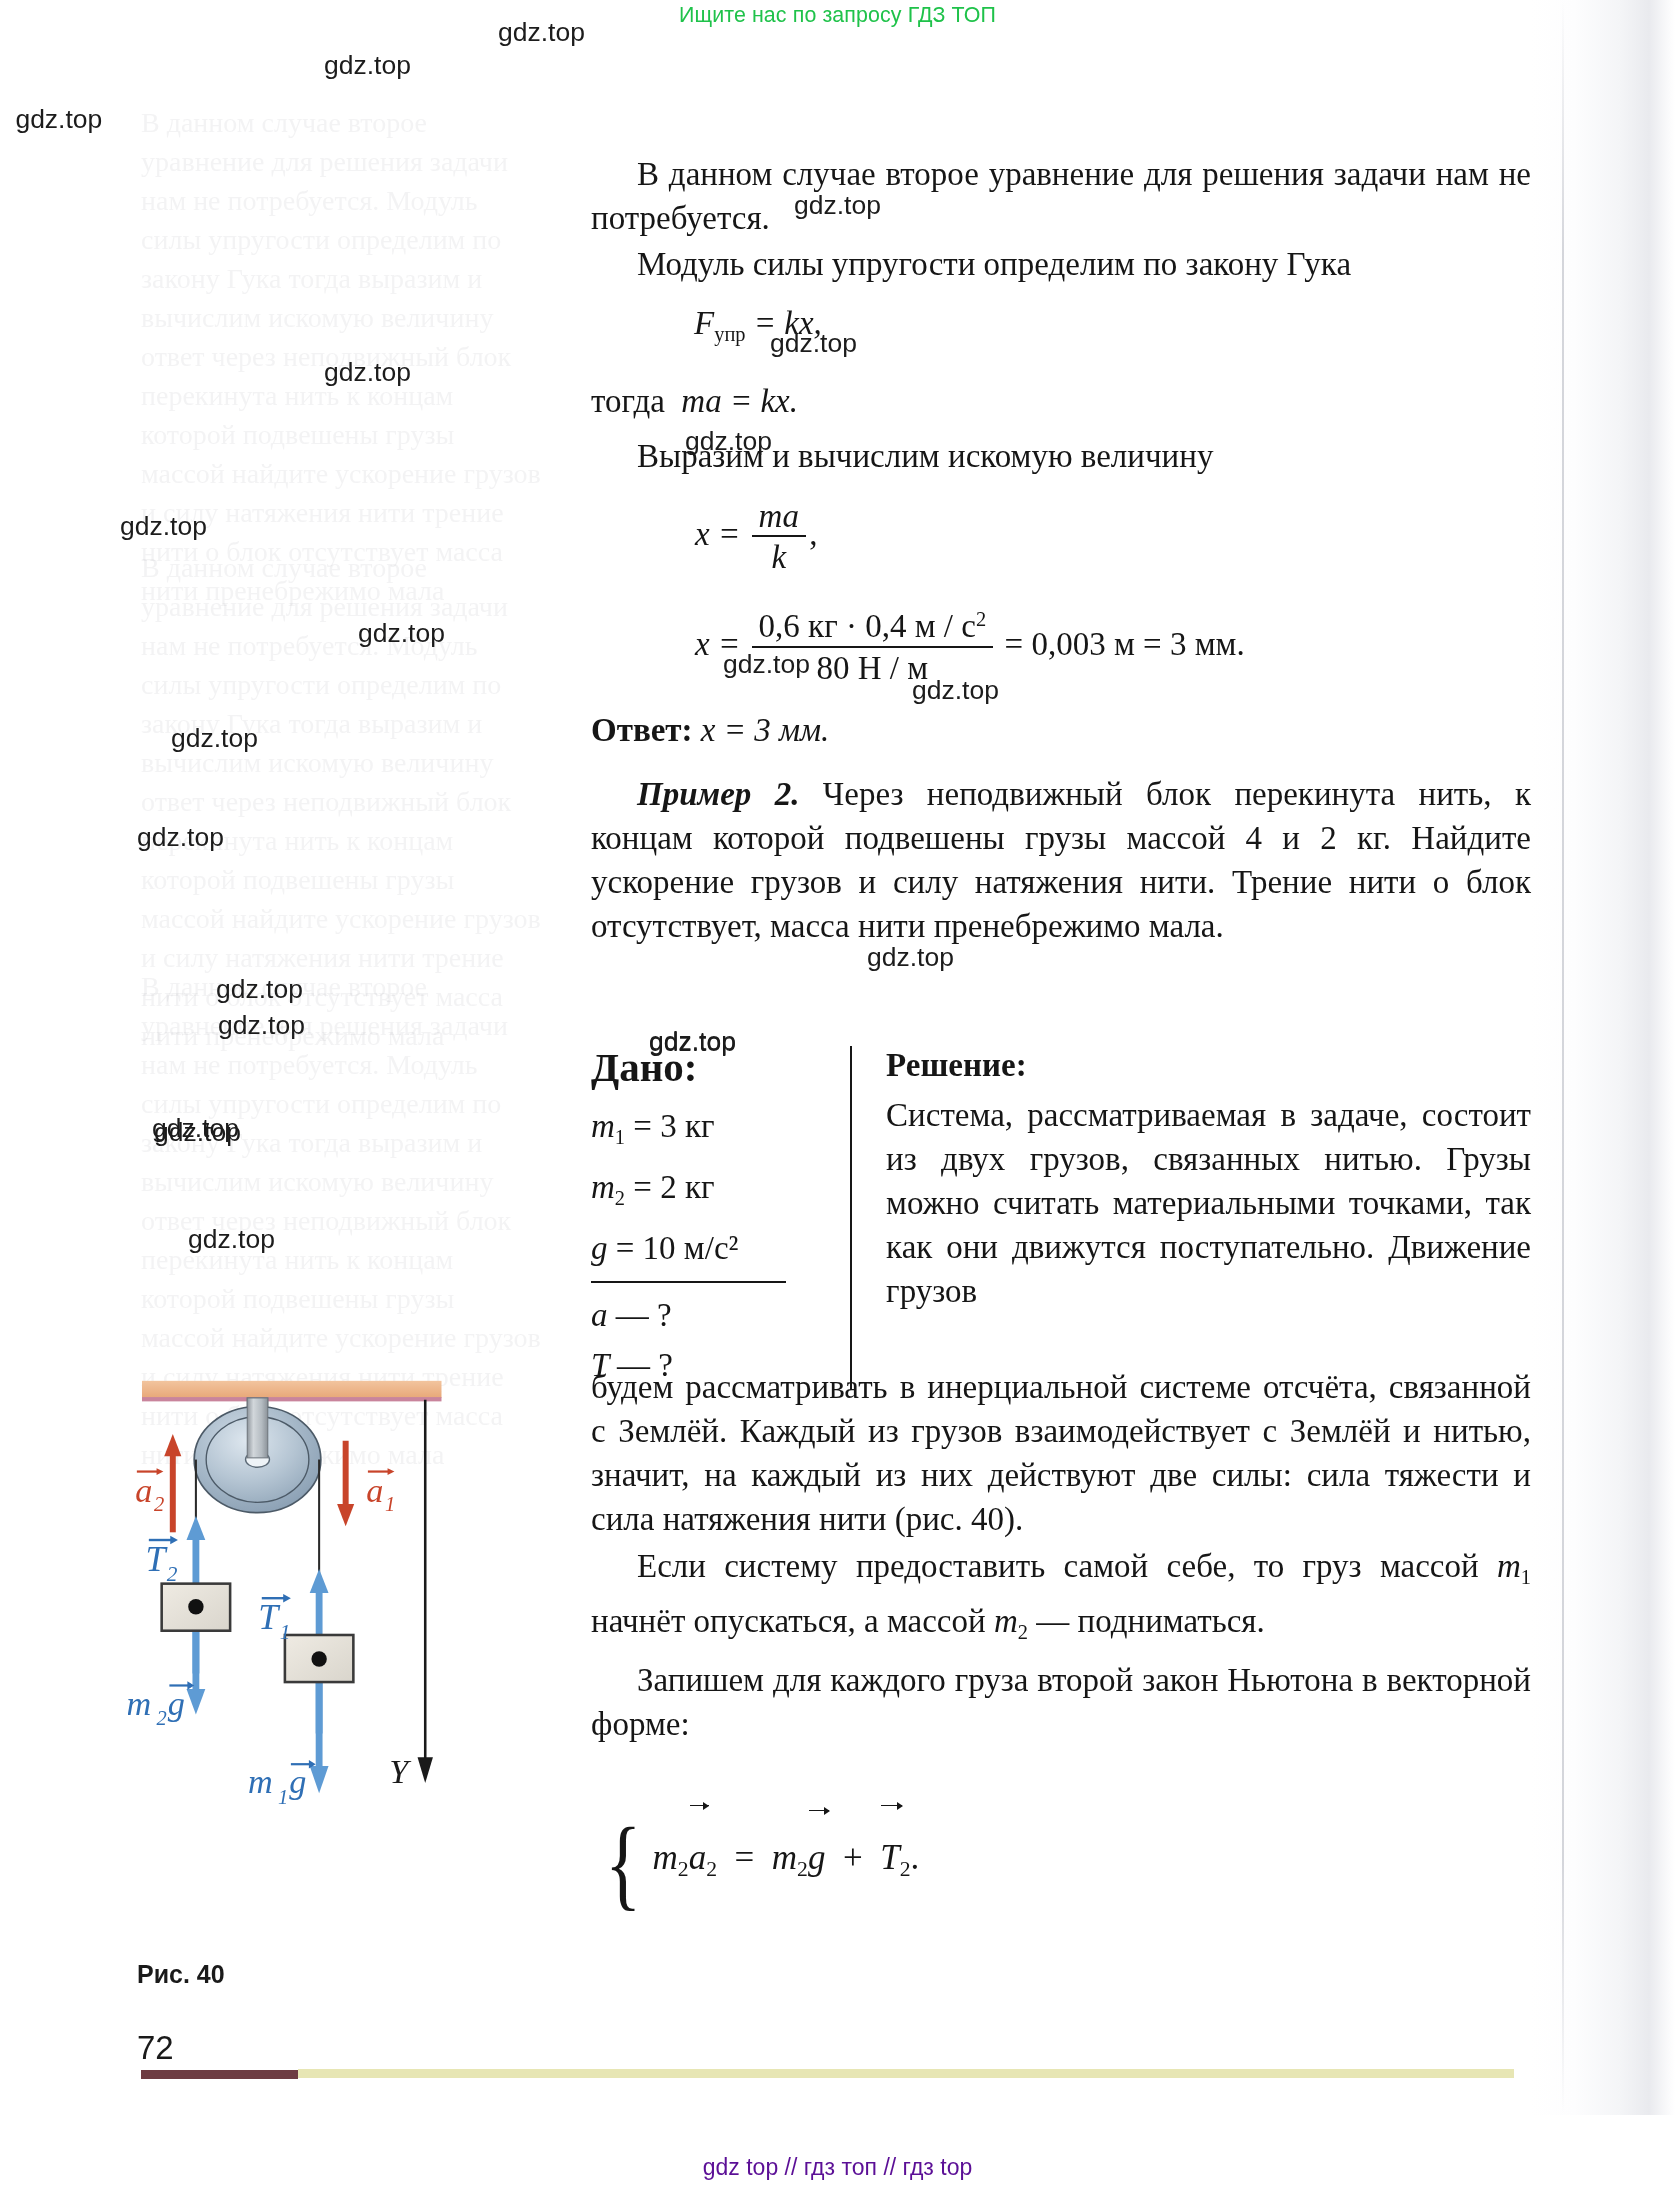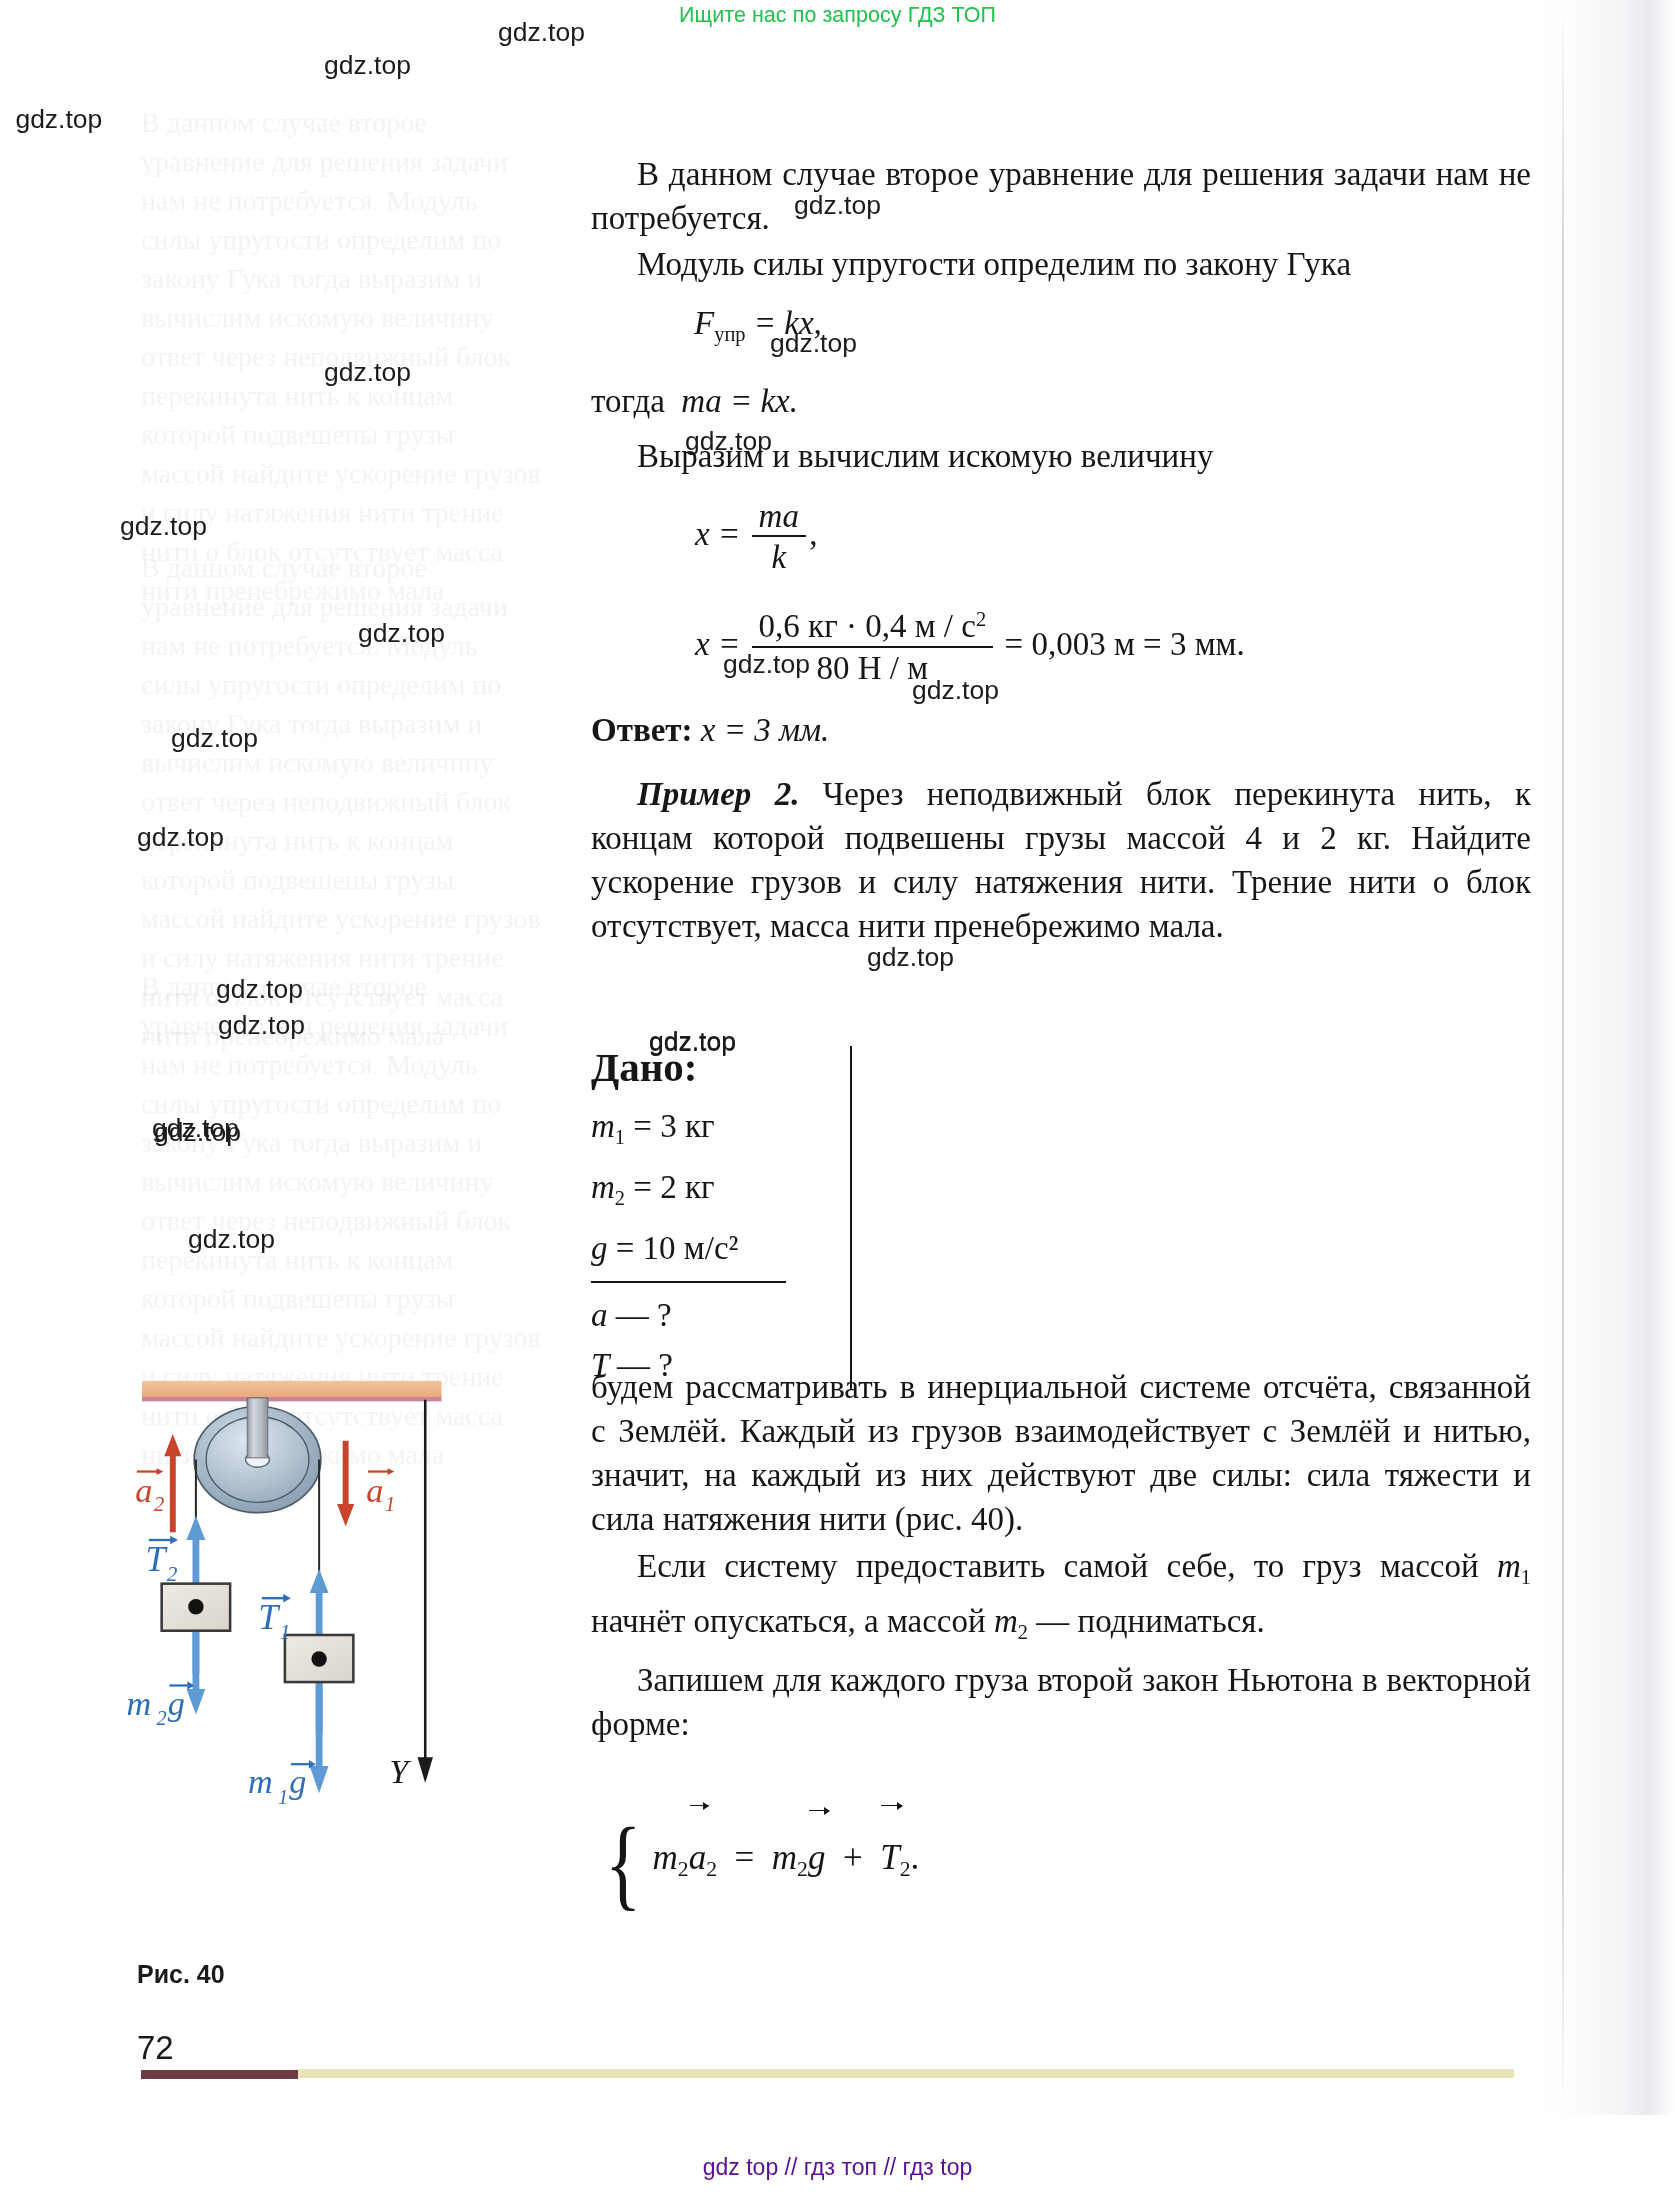--- a/index.html
+++ b/index.html
@@ -235,20 +235,24 @@
 
       <div class="grule"></div>
 
       <div class="grow"><span>a</span> <span style="font-style:normal">— ?</span></div>
 
       <div class="grow"><span>T</span> <span style="font-style:normal">— ?</span></div>
     </div>
 
     <div id="divider"></div>
 
+    <div id="solution">
+      <div class="stitle">Решение:</div>
+      <div>Система, рассматриваемая в задаче, состоит из двух грузов, связанных нитью. Грузы можно считать материальными точками, так как они движутся поступательно. Движение грузов</div>
+    </div>
   </div>
 
   <div id="continued">
     <p class="para noind">будем рассматривать в инерциальной системе отсчёта, связанной с Землёй. Каждый из грузов взаимодействует с Землёй и нитью, значит, на каждый из них действуют две силы: сила тяжести и сила натяжения нити (рис. 40).</p>
 
     <p class="para" style="margin-top:3.4px;"><span>Если систему предоставить самой себе, то груз массой </span><span class="ital">m</span><span class="sub">1</span><span> начнёт опускаться, а массой </span><span class="ital">m</span><span class="sub">2</span><span> — подниматься.</span></p>
 
     <p class="para" style="margin-top:3.4px;">Запишем для каждого груза второй закон Ньютона в векторной форме:</p>
   </div>
 

